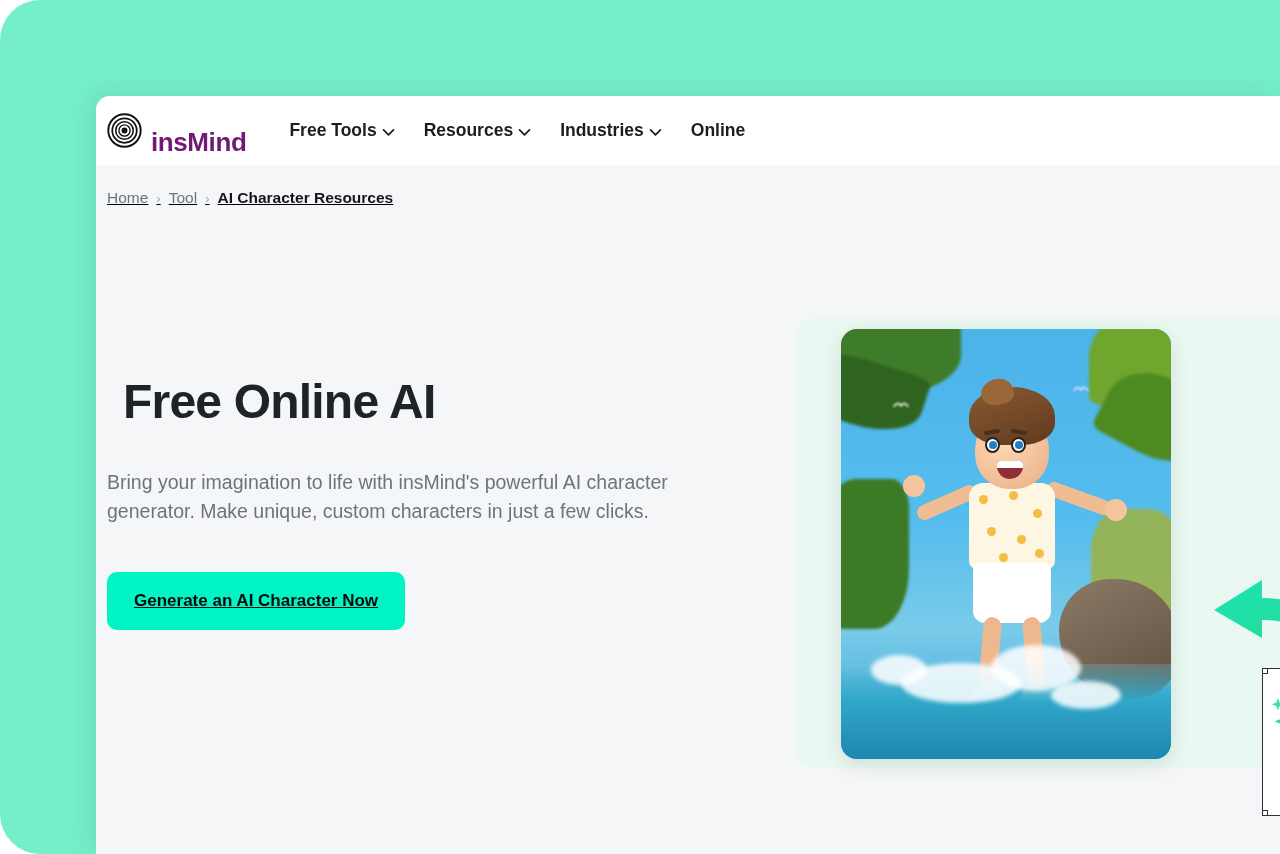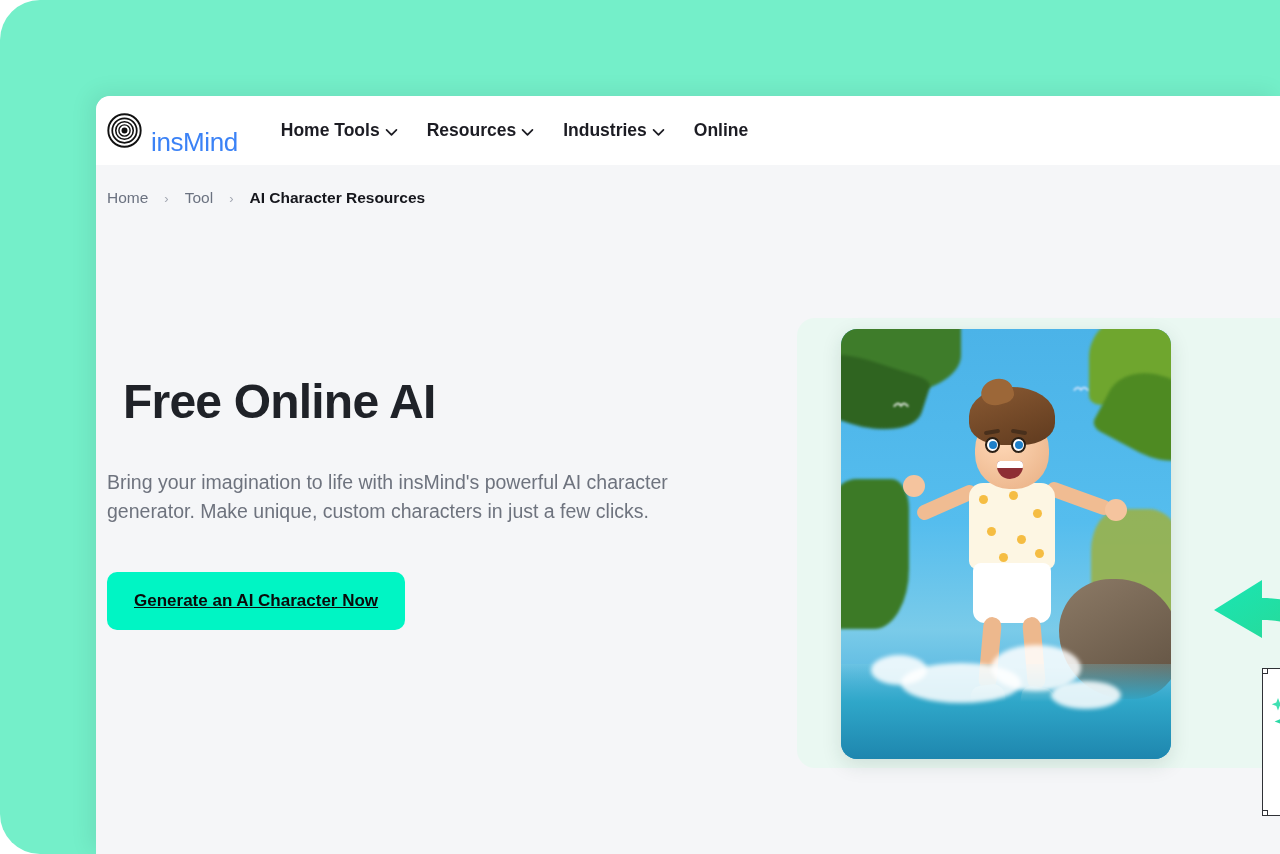--- a/index.html
+++ b/index.html
@@ -49,22 +49,22 @@
   }
   #logo-wrap {
     display: flex;
     align-items: center;
     gap: 9px;
     margin-right: 43px;
   }
   .logo-mark { width: 35px; height: 35px; display:block; }
   .logo-text {
     font-size: 26px;
-    font-weight: 400;
-    color: #3b82f6;
+    font-weight: 700;
+    color: #701a75;
     letter-spacing: -0.4px;
     margin-top: 23px;
   }
   #nav-links {
     display: flex;
     align-items: center;
     gap: 29px;
   }
   .nav-item {
     display: flex;
@@ -81,22 +81,23 @@
     display: block;
     margin-top: 3px;
   }
 
   
   #breadcrumb {
     position: absolute;
     left: 11px; top: 93px;
     display: flex;
     align-items: center;
-    gap: 16px;
+    gap: 8px;
     font-size: 15.5px;
+    text-decoration: underline;
   }
   .crumb-link { color: #6B7280; cursor: pointer; }
   .crumb-sep { color: #A3A8B2; font-size: 13px; }
   .crumb-current { color: #15161C; font-weight: 700; }
 
   
   #hero-left {
     position: absolute;
     left: 11px;
     top: 252px;
@@ -281,21 +282,21 @@
           <circle cx="20" cy="20" r="10" fill="none" stroke="#111" stroke-width="1.8"></circle>
           <circle cx="20" cy="20" r="6.4" fill="none" stroke="#111" stroke-width="1.6"></circle>
           <circle cx="20" cy="20" r="3.4" fill="#111"></circle>
         </svg>
         <span class="logo-text">insMind</span>
       </div>
 
       <div id="nav-links">
 
         <div class="nav-item">
-          <span>Home Tools</span>
+          <span>Free Tools</span>
           <svg class="chev" viewBox="0 0 14 10">
             <path d="M1.5 2 L7 7.6 L12.5 2" fill="none" stroke="#1C1C23" stroke-width="1.9" stroke-linecap="round" stroke-linejoin="round"></path>
           </svg>
         </div>
 
         <div class="nav-item">
           <span>Resources</span>
           <svg class="chev" viewBox="0 0 14 10">
             <path d="M1.5 2 L7 7.6 L12.5 2" fill="none" stroke="#1C1C23" stroke-width="1.9" stroke-linecap="round" stroke-linejoin="round"></path>
           </svg>

